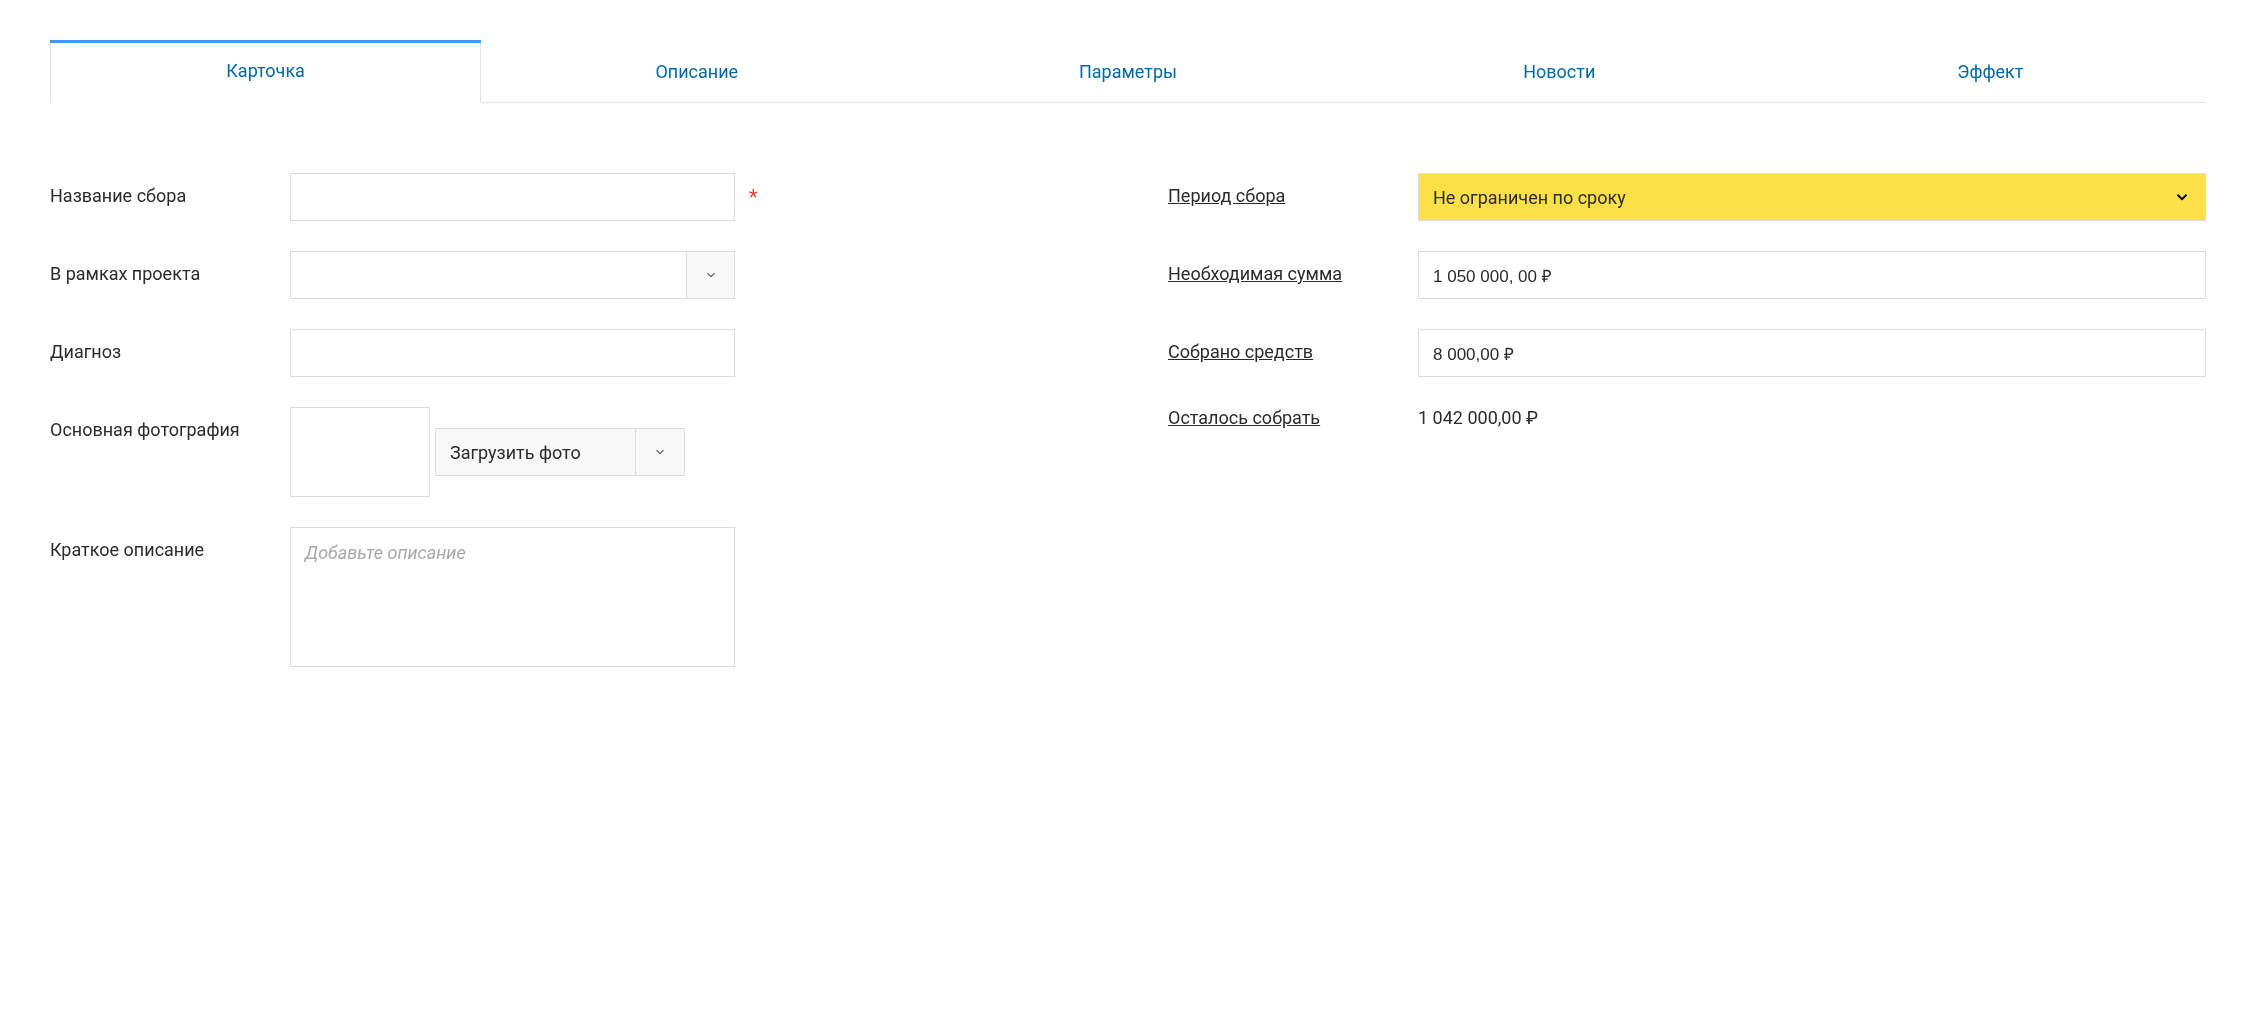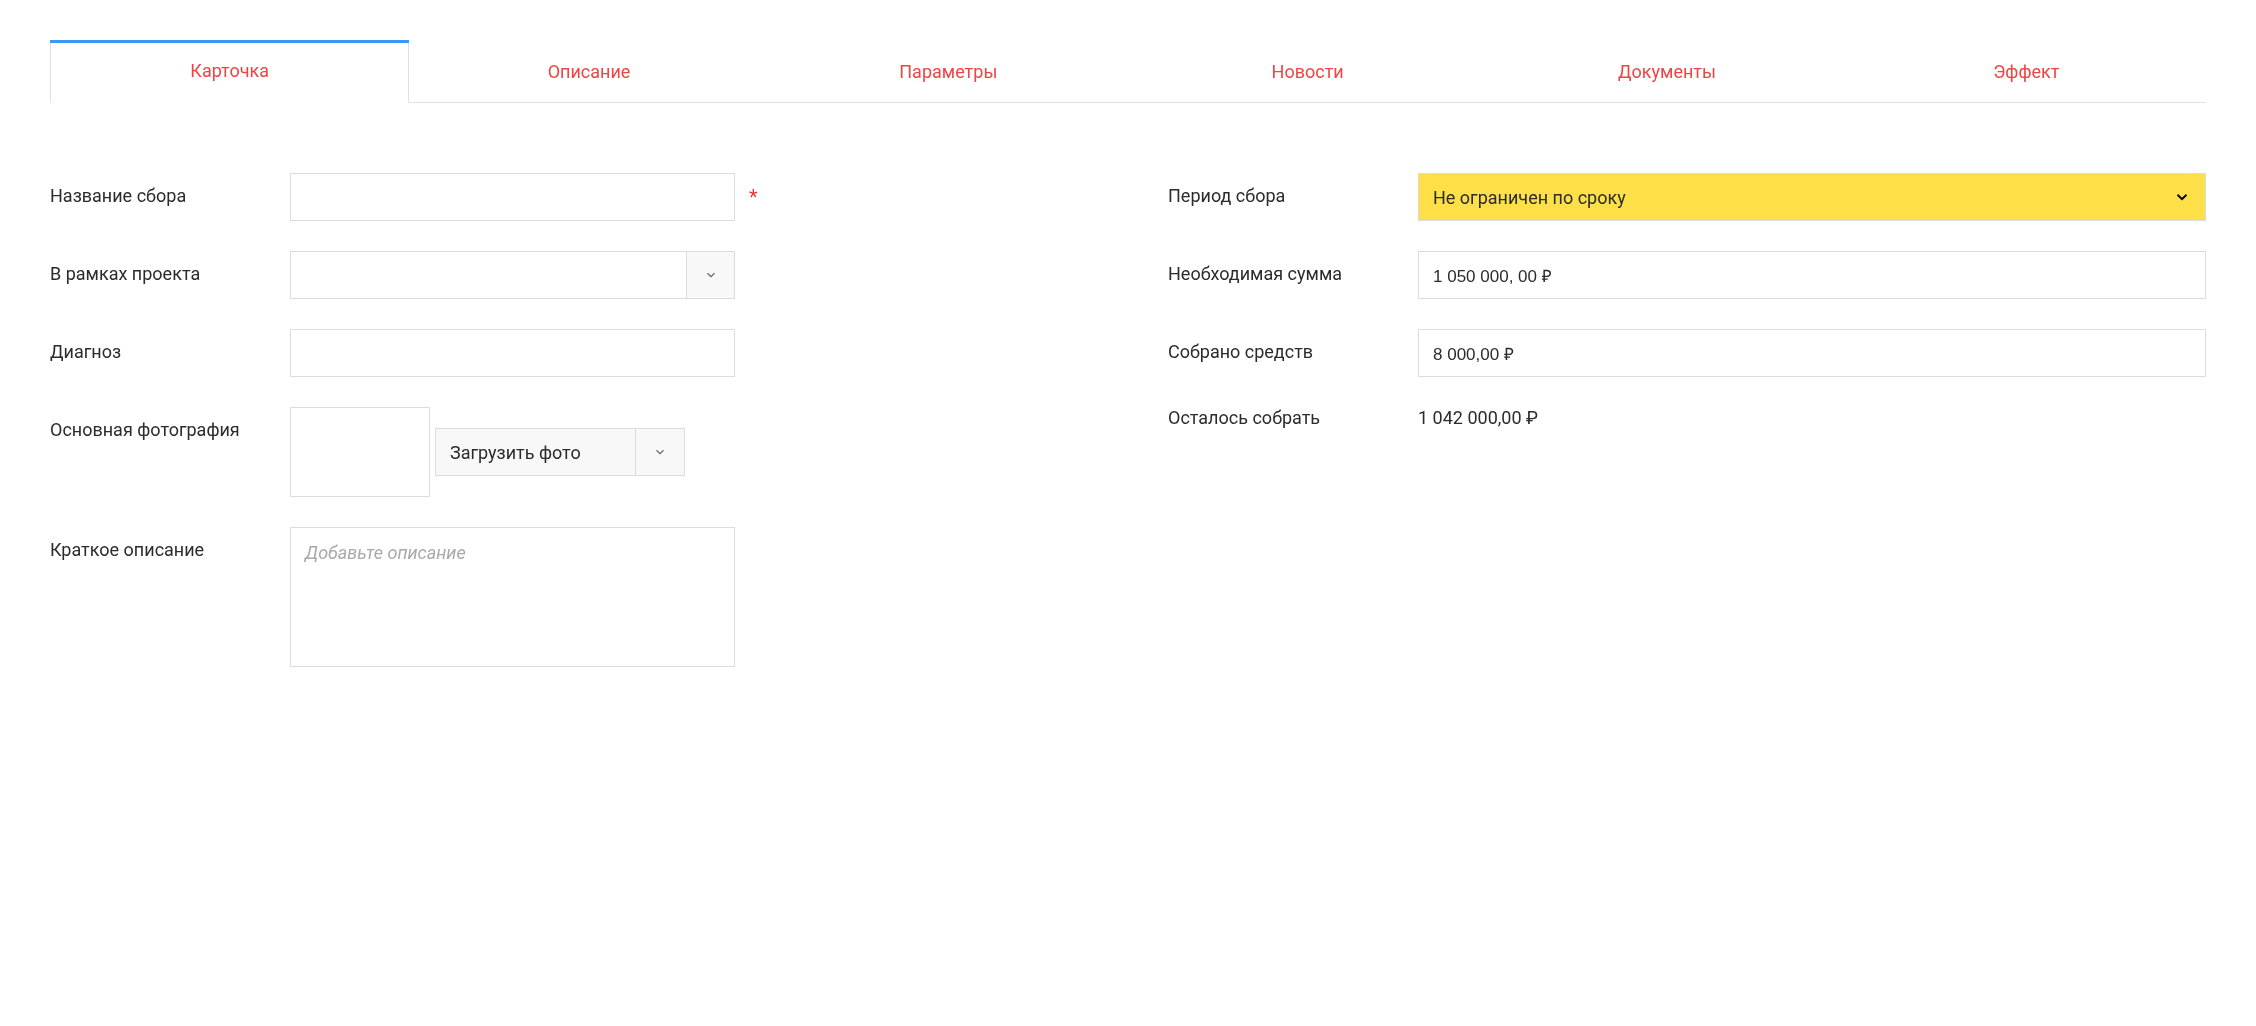--- a/index.html
+++ b/index.html
@@ -14,21 +14,21 @@
   
   .tabs {
     display: flex;
     border-bottom: 1px solid #e2e2e2;
   }
   .tab {
     flex: 1;
     text-align: center;
     padding: 20px 0;
     cursor: pointer;
-    color: #ef4444;
+    color: #0369a1;
     border: 1px solid transparent;
     border-bottom: none;
     position: relative;
   }
   .tab.active {
     border: 1px solid #e2e2e2;
     border-top: none;
     border-bottom: 1px solid #fff;
     margin-bottom: -1px;
   }
@@ -176,31 +176,30 @@
   }
   textarea::placeholder { color: #a9a9a9; font-style: italic; }
 
   .static-value {
     padding-top: 0;
     color: #2b2b2b;
     text-align: center;
   }
 
   
-  .col-right .label { width: 250px; }
+  .col-right .label { width: 250px; text-decoration: underline; }
 </style>
 </head>
 <body>
 
 <div class="tabs">
   <div class="tab active"><span>Карточка</span></div>
   <div class="tab"><span>Описание</span></div>
   <div class="tab"><span>Параметры</span></div>
   <div class="tab"><span>Новости</span></div>
-  <div class="tab"><span>Документы</span></div>
   <div class="tab"><span>Эффект</span></div>
 </div>
 
 <div class="form-area">
 
   <div class="col col-left">
 
     <div class="row">
       <div class="label">Название сбора</div>
       <div class="control">

